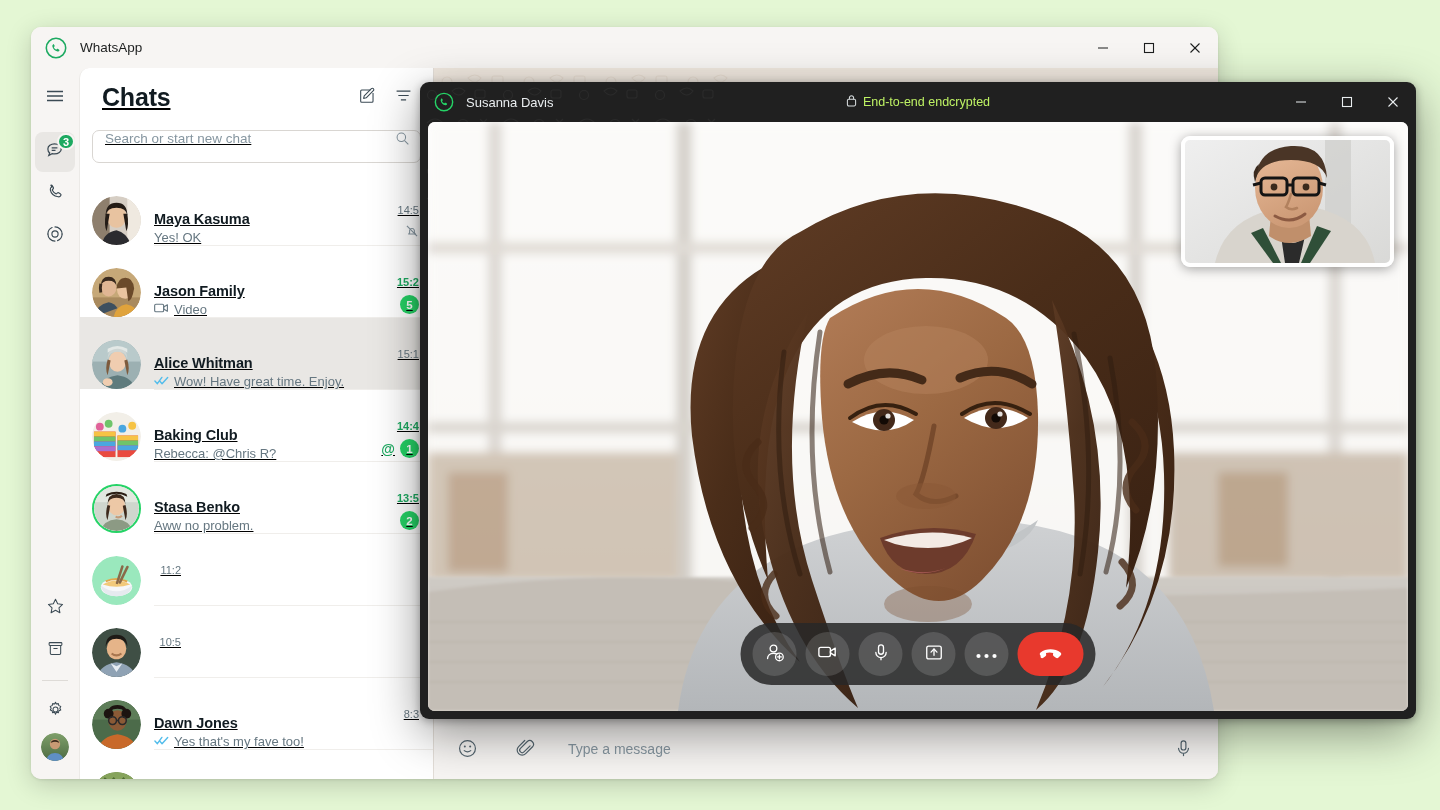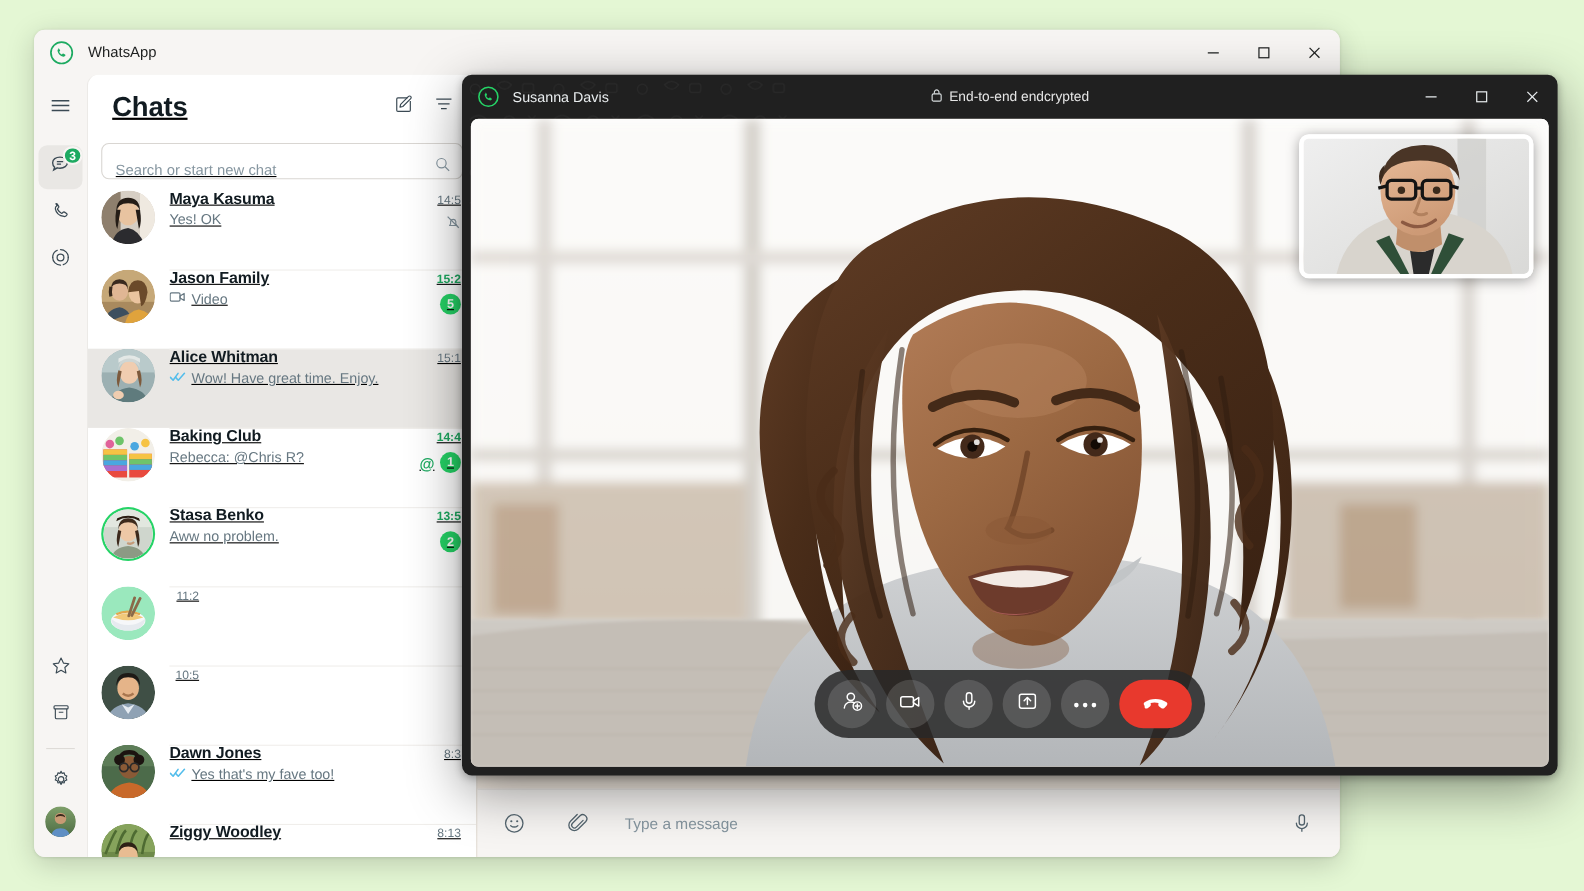--- a/index.html
+++ b/index.html
@@ -131,36 +131,36 @@
     border-radius: 50%;
     cursor: default;
   }
 
   .search-wrap { padding: 4px 12px 10px 12px; }
   .search-box {
     height: 33px;
     border: 1px solid #d9d6d2;
     border-radius: 7px;
     background: #fff;
-    display: flex; align-items: flex-end;
+    display: flex; align-items: flex-start;
     padding: 0 10px 0 12px;
   }
   .search-box input {
     flex: 1;
     border: none; outline: none;
     font-size: 13.5px;
     color: #3b4a54;
     font-family: "Liberation Sans", sans-serif;
     background: transparent;
   }
   .search-box input::placeholder { color: #8696a0; }
 
   .chat-list { flex: 1; overflow: hidden; }
   .chat-row {
-    display: flex; align-items: flex-start;
+    display: flex; align-items: flex-end;
     height: 72px;
     padding: 0 14px 0 12px;
     position: relative;
     cursor: default;
   }
   .chat-row.selected { background: #e9e7e4; }
   .chat-row + .chat-row .row-sep {
     position: absolute; left: 74px; right: 0; top: 0;
     height: 1px; background: #f0eeeb;
   }
@@ -251,21 +251,21 @@
     flex: 1;
     border: none; outline: none; background: transparent;
     font-size: 14px; color: #3b4a54;
     font-family: "Liberation Sans", sans-serif;
   }
   .composer input::placeholder { color: #8696a0; }
 
   
   .call-window {
     position: absolute;
-    left: 420px; top: 68px;
+    left: 420px; top: 82px;
     width: 996px; height: 637px;
     background: #202020;
     border-radius: 9px;
     box-shadow: 0 14px 48px rgba(0,0,0,.42), 0 2px 8px rgba(0,0,0,.3);
     overflow: hidden;
   }
   .call-pattern {
     position: absolute; inset: 0;
     opacity: .55;
   }
@@ -280,21 +280,21 @@
   .call-peer {
     margin-left: 12px;
     font-size: 13px; color: #e9edef;
   }
   .call-enc {
     position: absolute;
     left: 0; right: 0;
     display: flex; align-items: center; justify-content: center;
     gap: 6px;
     pointer-events: none;
-    font-size: 12.5px; color: #e5e5e5;
+    font-size: 12.5px; color: #bef264;
   }
   .call-wincontrols {
     position: absolute; right: 0; top: 0;
     display: flex; height: 40px; z-index: 4;
   }
   .call-wbtn {
     width: 46px; height: 40px;
     display: flex; align-items: center; justify-content: center;
     cursor: default;
   }

